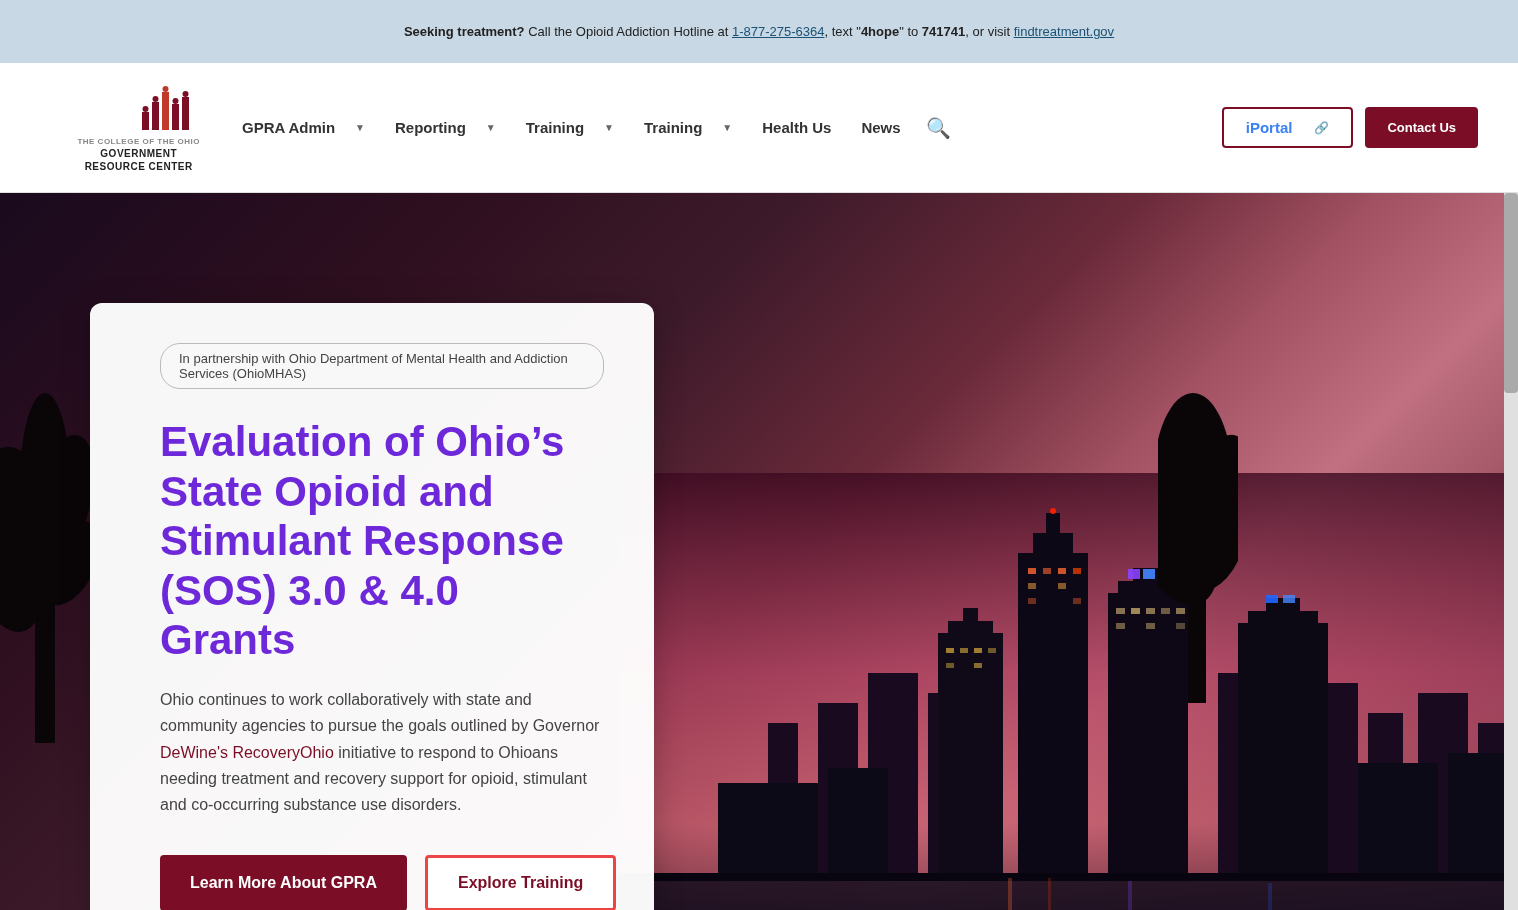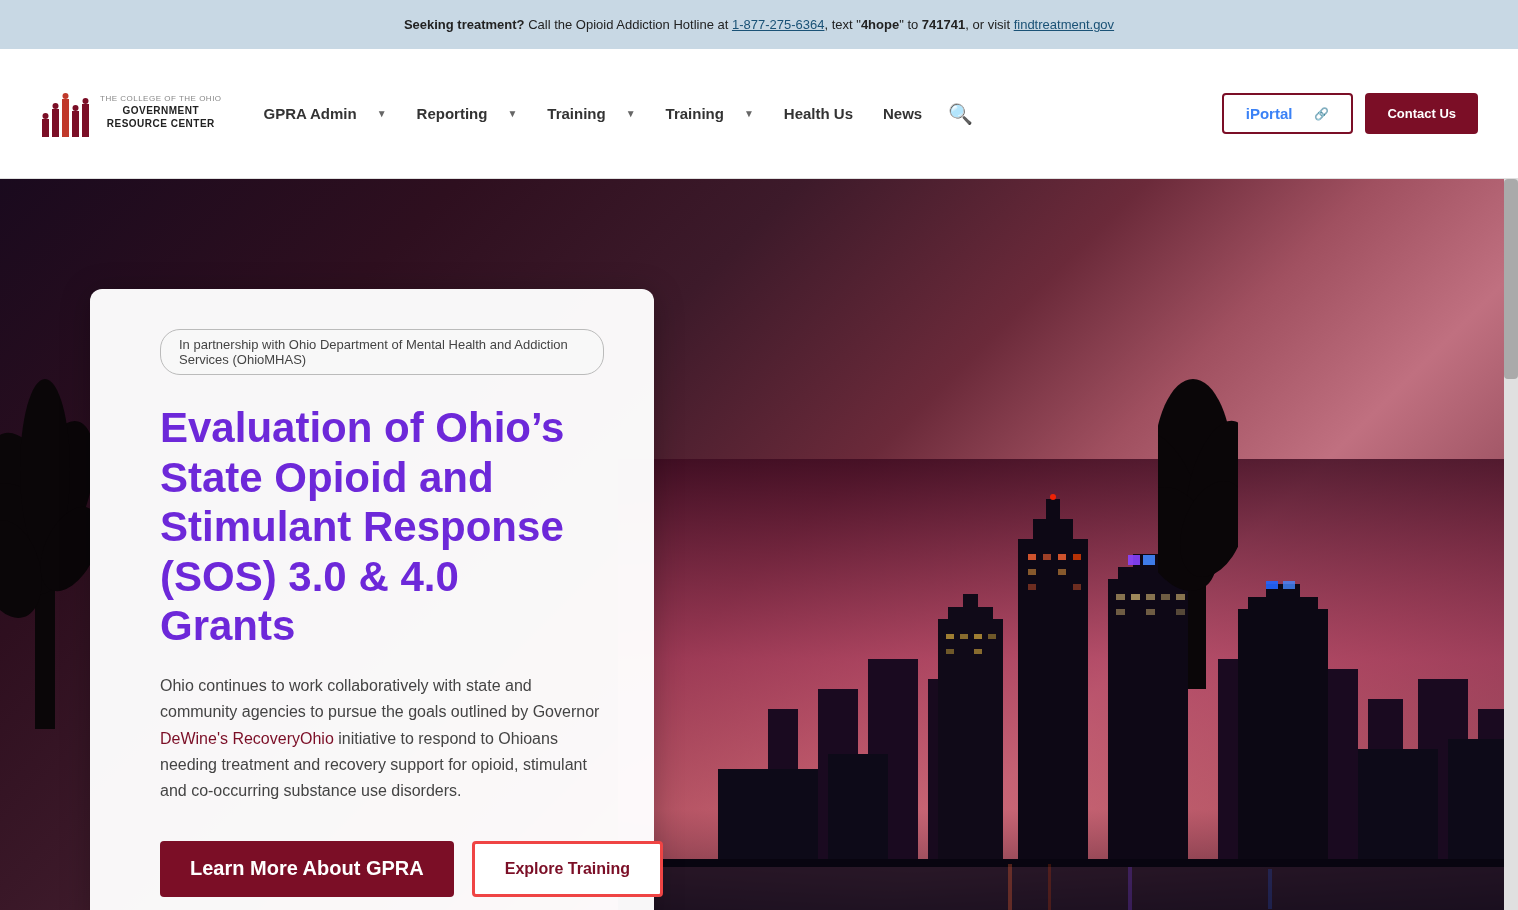--- a/index.html
+++ b/index.html
@@ -2,44 +2,45 @@
 <html><head>
   <meta charset="utf-8">
   <style>
     * { margin: 0; padding: 0; box-sizing: border-box; }
     body { font-family: Arial, sans-serif; width: 1518px; overflow-x: hidden; }
 
     
     .top-banner {
       background: #c8d8e4;
       text-align: center;
-      padding: 17px 20px;
+      padding: 24px 20px;
       font-size: 13px;
       color: #222;
     }
     .top-banner a {
       color: #1a5276;
       text-decoration: underline;
     }
 
     
     .header {
       background: #fff;
       display: flex;
       align-items: center;
       padding: 10px 40px;
       border-bottom: 1px solid #e0e0e0;
       height: 130px;
     }
     .logo-area {
       display: flex;
-      flex-direction: row;
-      align-items: flex-start;
+      flex-direction: column;
+      align-items: flex-end;
       margin-right: 30px;
       min-width: 160px;
+      font-weight: bold;
     }
     .logo-icon {
       width: 60px;
       height: 50px;
       position: relative;
     }
     .logo-text {
       font-size: 9px;
       color: #555;
       text-align: center;
@@ -202,21 +203,21 @@
     }
     .hero-buttons {
       display: flex;
       gap: 18px;
     }
     .btn-learn-more {
       background: #7b0e26;
       color: #fff;
       border: none;
       padding: 16px 30px;
-      font-size: 20px;
+      font-size: 16px;
       font-weight: 700;
       cursor: pointer;
       border-radius: 4px;
       white-space: nowrap;
     }
     .btn-explore {
       background: #fff;
       color: #7b0e26;
       border: 3px solid #ef4444;
       padding: 16px 30px;

